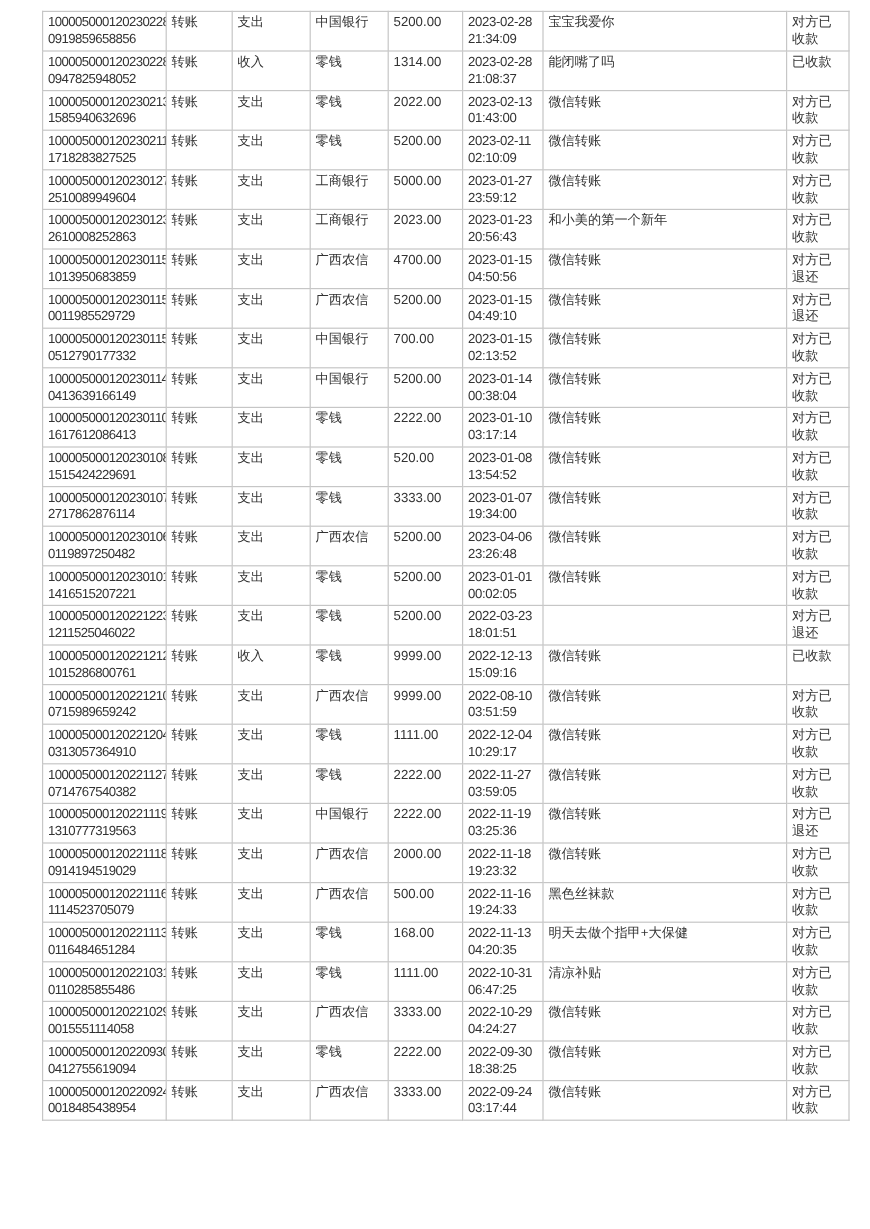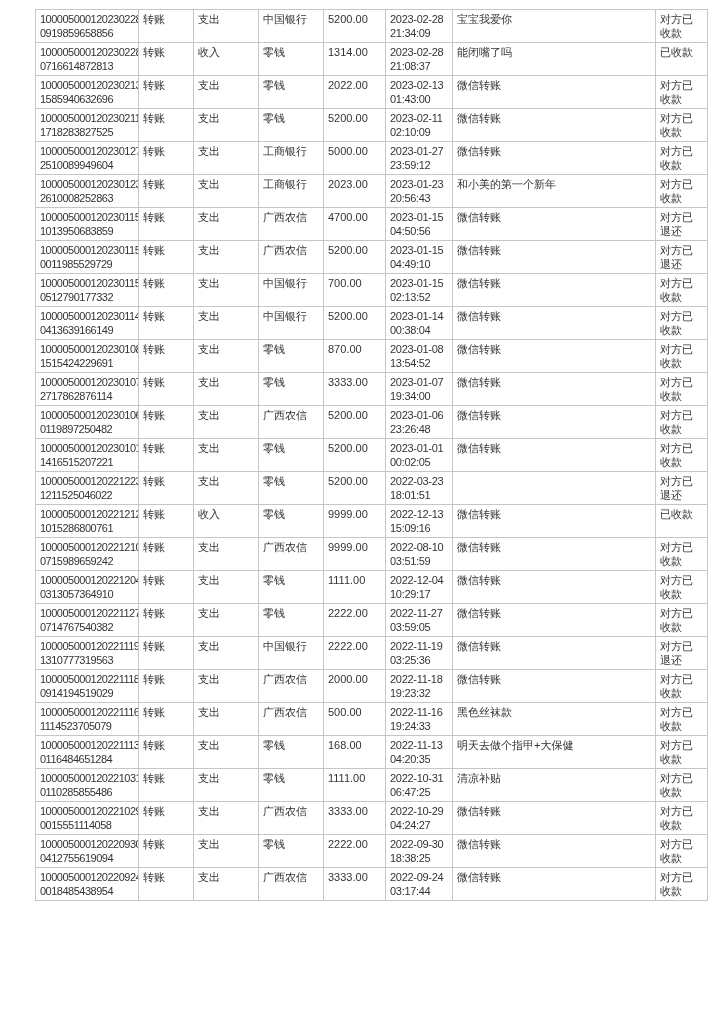--- a/index.html
+++ b/index.html
@@ -70,21 +70,21 @@
       <div>2023-02-28</div>
       <div>21:34:09</div>
     </td>
     <td class="c-note">宝宝我爱你</td>
     <td class="c-status">对方已收款</td>
   </tr>
 
   <tr>
     <td class="c-id">
       <div class="id-line">100005000120230228</div>
-      <div class="id-line">0716614872813</div>
+      <div class="id-line">0947825948052</div>
     </td>
     <td class="c-type">转账</td>
     <td class="c-dir">收入</td>
     <td class="c-method">零钱</td>
     <td class="c-amount">1314.00</td>
     <td class="c-date">
       <div>2023-02-28</div>
       <div>21:08:37</div>
     </td>
     <td class="c-note">能闭嘴了吗</td>
@@ -220,30 +220,46 @@
     <td class="c-method">中国银行</td>
     <td class="c-amount">5200.00</td>
     <td class="c-date">
       <div>2023-01-14</div>
       <div>00:38:04</div>
     </td>
     <td class="c-note">微信转账</td>
     <td class="c-status">对方已收款</td>
   </tr>
 
+  <tr>
+    <td class="c-id">
+      <div class="id-line">100005000120230110</div>
+      <div class="id-line">1617612086413</div>
+    </td>
+    <td class="c-type">转账</td>
+    <td class="c-dir">支出</td>
+    <td class="c-method">零钱</td>
+    <td class="c-amount">2222.00</td>
+    <td class="c-date">
+      <div>2023-01-10</div>
+      <div>03:17:14</div>
+    </td>
+    <td class="c-note">微信转账</td>
+    <td class="c-status">对方已收款</td>
+  </tr>
 
   <tr>
     <td class="c-id">
       <div class="id-line">100005000120230108</div>
       <div class="id-line">1515424229691</div>
     </td>
     <td class="c-type">转账</td>
     <td class="c-dir">支出</td>
     <td class="c-method">零钱</td>
-    <td class="c-amount">870.00</td>
+    <td class="c-amount">520.00</td>
     <td class="c-date">
       <div>2023-01-08</div>
       <div>13:54:52</div>
     </td>
     <td class="c-note">微信转账</td>
     <td class="c-status">对方已收款</td>
   </tr>
 
   <tr>
     <td class="c-id">
@@ -265,21 +281,21 @@
   <tr>
     <td class="c-id">
       <div class="id-line">100005000120230106</div>
       <div class="id-line">0119897250482</div>
     </td>
     <td class="c-type">转账</td>
     <td class="c-dir">支出</td>
     <td class="c-method">广西农信</td>
     <td class="c-amount">5200.00</td>
     <td class="c-date">
-      <div>2023-01-06</div>
+      <div>2023-04-06</div>
       <div>23:26:48</div>
     </td>
     <td class="c-note">微信转账</td>
     <td class="c-status">对方已收款</td>
   </tr>
 
   <tr>
     <td class="c-id">
       <div class="id-line">100005000120230101</div>
       <div class="id-line">1416515207221</div>

